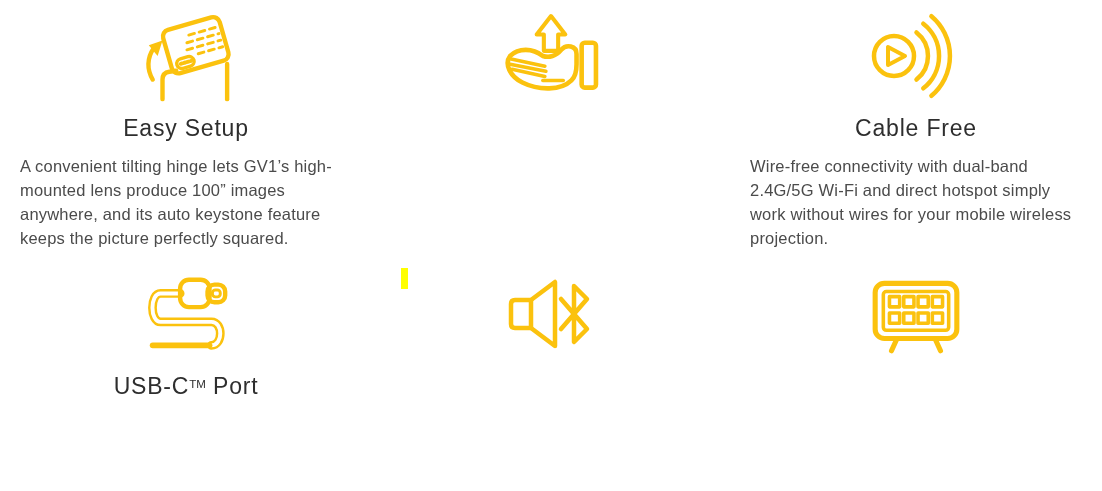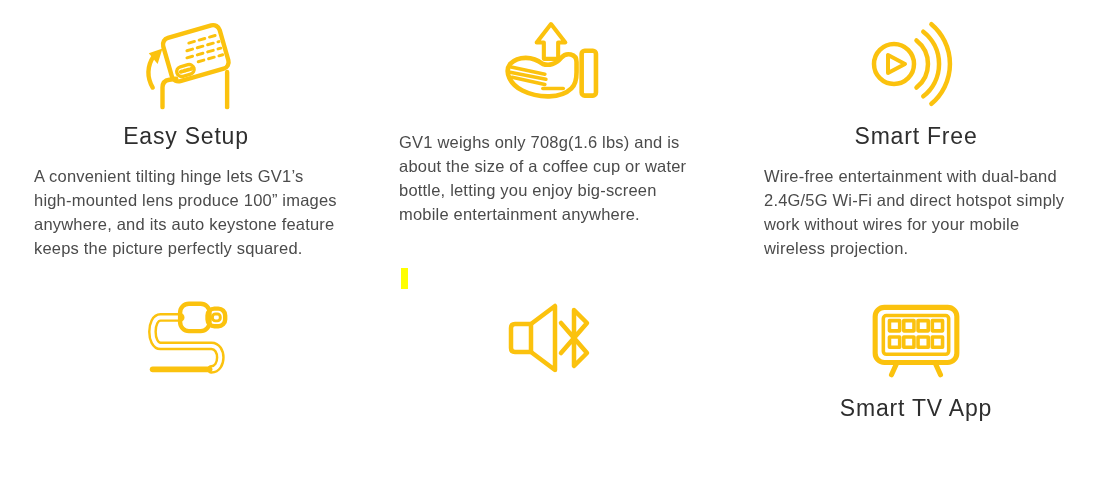--- a/index.html
+++ b/index.html
@@ -14,39 +14,39 @@
   body{
     width:1102px;height:491px;overflow:hidden;position:relative;
     background:var(--background-color,#fff);
     font-family:"Liberation Sans", sans-serif;
   }
   .features-grid{
     display:grid;
     grid-template-columns:repeat(3,332px);
     column-gap:33px;
     row-gap:14px;
-    padding:16px 20px 0 20px;
+    padding:8px 20px 0 20px;
   }
   .feature-cell{width:332px;}
   .icon-row{
     height:100px;
     display:flex;align-items:center;justify-content:center;
     margin-bottom:6px;
   }
   .icon-row svg{color:var(--accent-color,#FBC20E);display:block;}
   .feature-title{
     margin:0 0 12px 0;
     font-size:23px;line-height:28px;font-weight:400;
     letter-spacing:0.8px;
     text-align:center;
     color:var(--title-color,#2e2e2e);
   }
   .feature-title sup{font-size:0.5em;letter-spacing:0;vertical-align:0.55em;}
   .feature-body{
-    margin:14px;
+    margin:0;
     font-size:16.5px;line-height:24px;font-weight:400;
     letter-spacing:0.2px;
     color:var(--body-color,#4b4b4b);
   }
   .feature-body sup{font-size:0.6em;letter-spacing:0;vertical-align:0.45em;}
   .artifact{
     position:absolute;left:401px;top:268px;width:7px;height:21px;
     background:var(--artifact-color,#ff0);
   }
 </style>
@@ -86,48 +86,48 @@
         <rect x="78" y="31" width="14" height="44" rx="3"></rect>
         <path d="M8 44 C2 52 8 64 20 70 C36 78 58 78 68 68 C72 64 73 58 73 52 L73 42 C73 34 63 32 58 38 C53 44 46 46 40 44 C30 36 16 36 8 44 Z"></path>
         <g stroke-width="3.5">
           <line x1="9" y1="47" x2="42" y2="54"></line>
           <line x1="8" y1="52" x2="43" y2="59"></line>
           <line x1="10" y1="57" x2="42" y2="64"></line>
         </g>
         <line x1="40" y1="68" x2="60" y2="68" stroke-width="3.5"></line>
       </svg>
     </div>
-    <p class="feature-body">GV1 weighs only 708g(1.6 lbs) and is about the size of a coffee cup or water bottle, letting you enjoy big-screen mobile entertainment anywhere.</p>
   </div>
 
   <div class="feature-cell">
     <div class="icon-row">
       <svg width="96" height="96" viewBox="0 0 96 96" fill="none" stroke="currentColor" stroke-width="4.5" stroke-linecap="round" stroke-linejoin="round" aria-hidden="true">
         <circle cx="26" cy="46" r="20"></circle>
         <path d="M20 37 L20 55 L37 46 Z" stroke-width="4"></path>
         <path d="M48.5 22.4 A30 30 0 0 1 48.5 69.6"></path>
         <path d="M55.3 13.7 A41 41 0 0 1 55.3 78.3"></path>
         <path d="M63.4 6.2 A52 52 0 0 1 63.4 85.8"></path>
       </svg>
     </div>
-    <h3 class="feature-title">Smart Free</h3>
-    <p class="feature-body">Wire-free entertainment with dual-band 2.4G/5G Wi-Fi and direct hotspot simply work without wires for your mobile wireless projection.</p>
+    <h3 class="feature-title">Cable Free</h3>
+    <p class="feature-body">Wire-free connectivity with dual-band 2.4G/5G Wi-Fi and direct hotspot simply work without wires for your mobile wireless projection.</p>
   </div>
 
   <div class="feature-cell">
     <div class="icon-row">
       <svg width="94" height="94" viewBox="0 0 96 96" fill="none" stroke="currentColor" stroke-width="4.5" stroke-linecap="round" stroke-linejoin="round" aria-hidden="true">
         <path d="M42 27 H22 C11 27 11 56 22 56 H74 C86 56 86 80 74 80" stroke-width="9"></path>
         <path d="M42 27 H22 C11 27 11 56 22 56 H74 C86 56 86 80 74 80" stroke="#ffffff" stroke-width="4"></path>
         <line x1="72" y1="80" x2="14" y2="80" stroke-width="6"></line>
         <rect x="42" y="13" width="30" height="28" rx="9"></rect>
         <rect x="70" y="18" width="18" height="18" rx="7"></rect>
         <rect x="75" y="23.5" width="8" height="7" rx="3" stroke-width="3"></rect>
       </svg>
     </div>
+    <h3 class="feature-title"><span>USB-C</span><sup>TM</sup><span> Port</span></h3>
   </div>
 
   <div class="feature-cell">
     <div class="icon-row">
       <svg width="96" height="96" viewBox="0 0 96 96" fill="none" stroke="currentColor" stroke-width="4.5" stroke-linecap="round" stroke-linejoin="round" aria-hidden="true">
         <path d="M8 38 Q8 34 12 34 H28 L52 16 V80 L28 62 H12 Q8 62 8 58 Z"></path>
         <line x1="28" y1="34" x2="28" y2="62"></line>
         <path d="M58 33 L84 63 L71 76 V20 L84 33 L58 63"></path>
       </svg>
     </div>
@@ -145,18 +145,17 @@
           <rect x="64" y="29" width="10" height="10"></rect>
           <rect x="22" y="45" width="10" height="10"></rect>
           <rect x="36" y="45" width="10" height="10"></rect>
           <rect x="50" y="45" width="10" height="10"></rect>
           <rect x="64" y="45" width="10" height="10"></rect>
         </g>
         <line x1="29" y1="71" x2="24" y2="82"></line>
         <line x1="67" y1="71" x2="72" y2="82"></line>
       </svg>
     </div>
-    <h3 class="feature-title">Smart TV App</h3>
   </div>
 
 </section>
 
 <div class="artifact"></div>
 
 </body></html>

